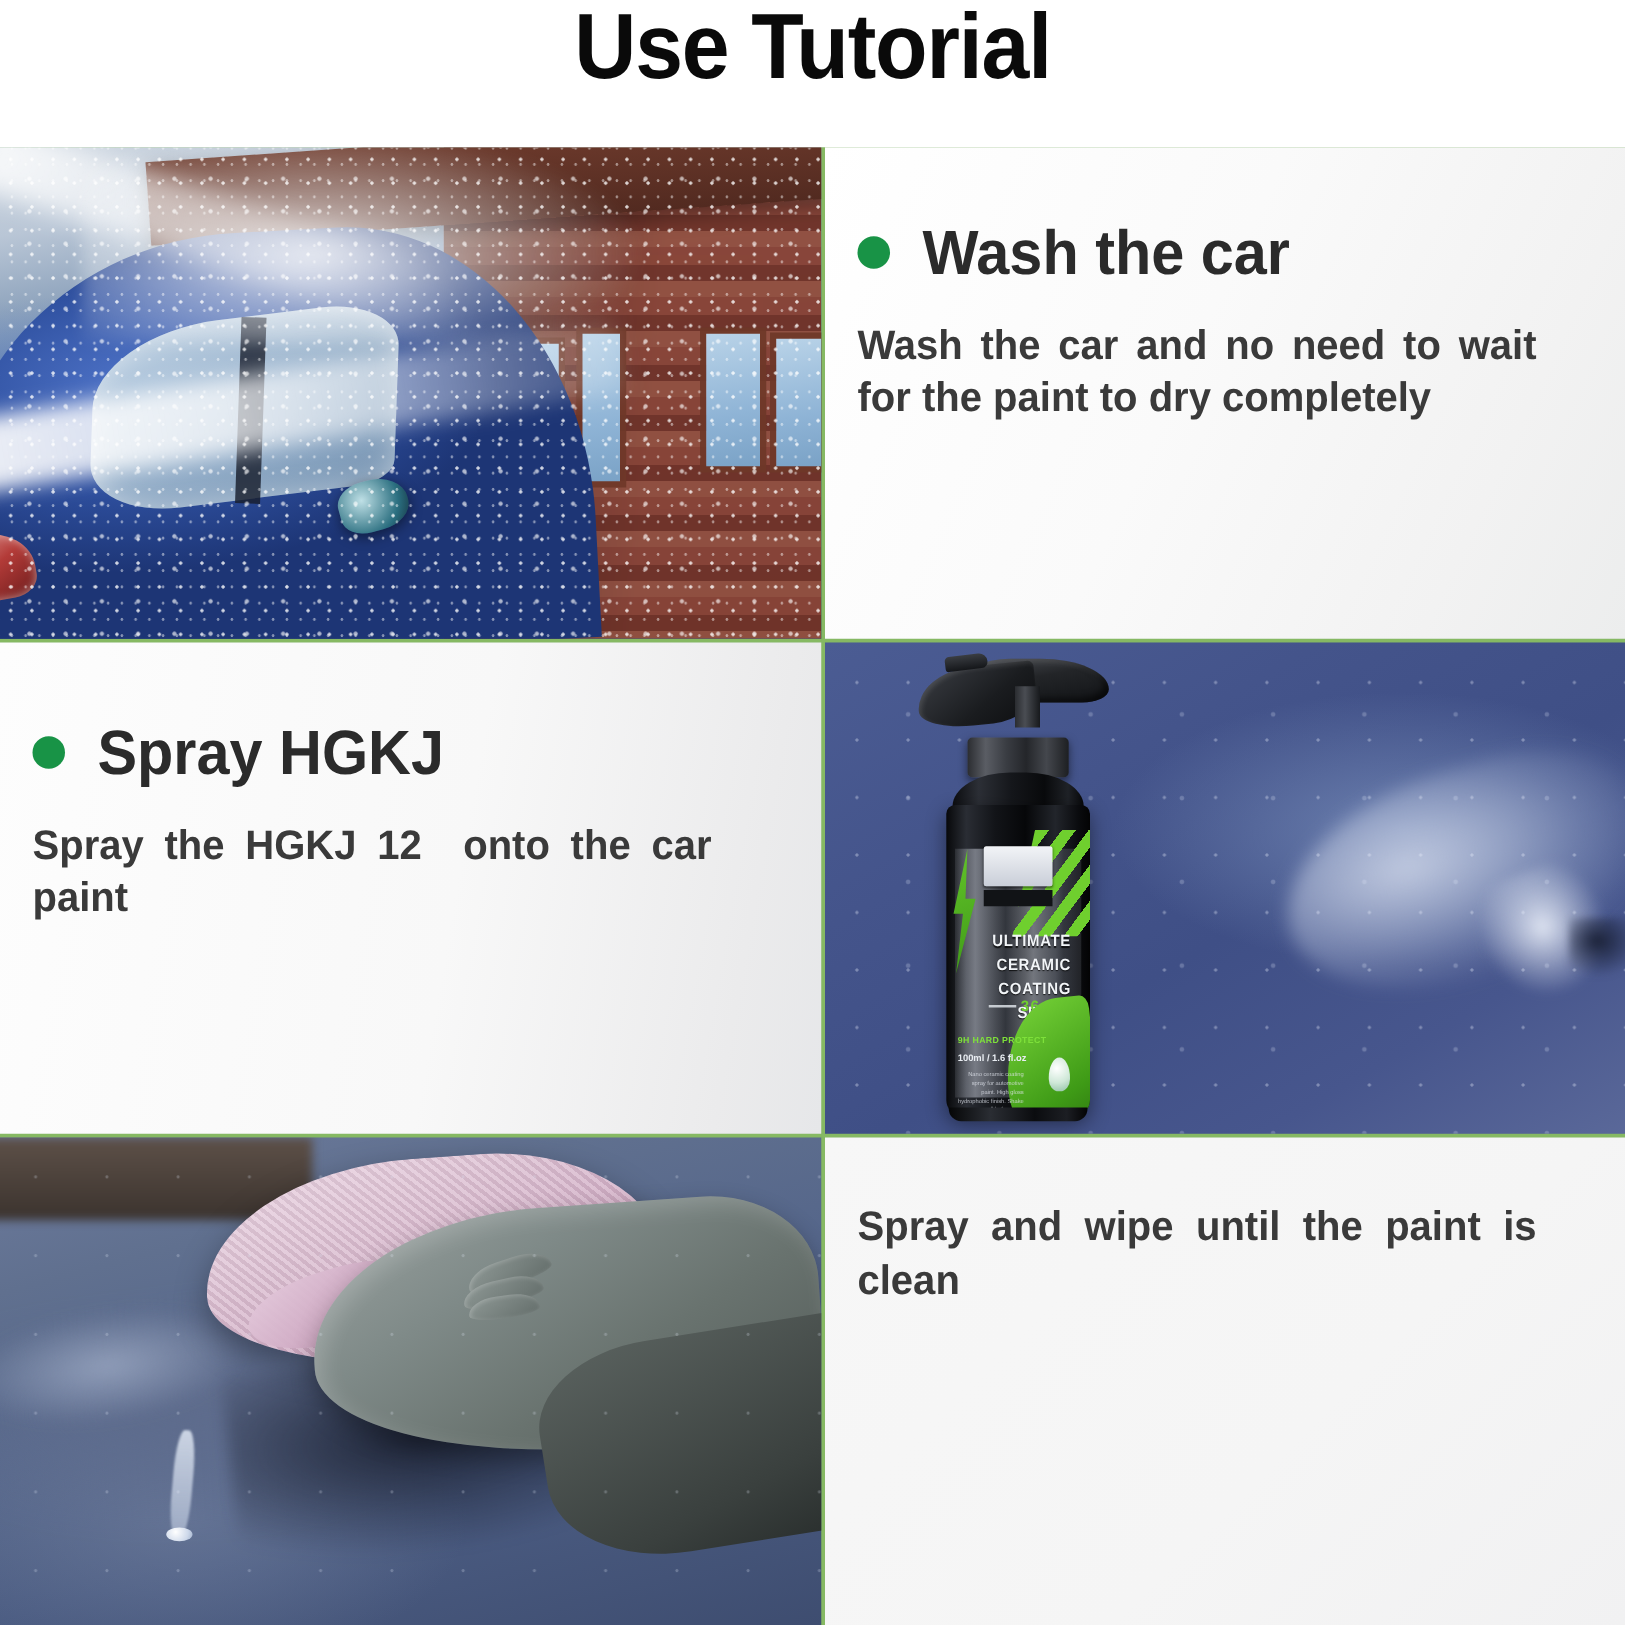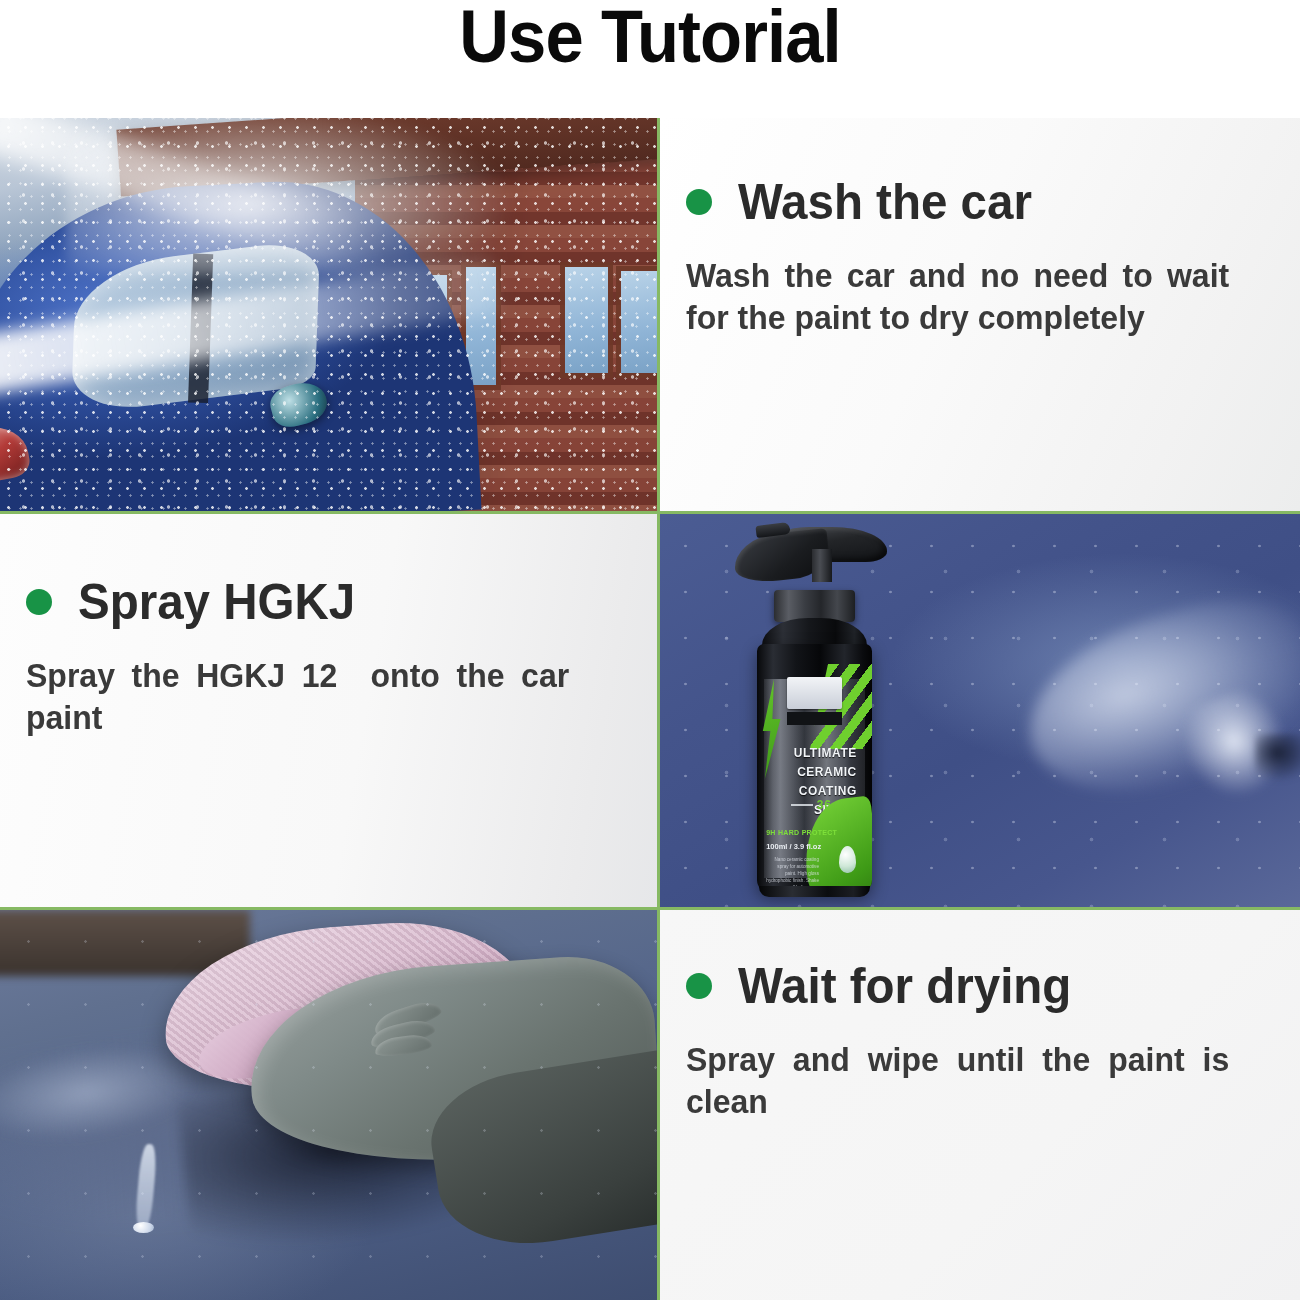--- a/index.html
+++ b/index.html
@@ -626,21 +626,21 @@
         <div class="lbl-title">
           <div>ULTIMATE</div>
           <div>CERAMIC</div>
           <div>COATING SPRAY</div>
         </div>
         <div class="lbl-rule"></div>
         <div class="lbl-36">36</div>
         <div class="lbl-green-curve"></div>
         <div class="lbl-drop"></div>
         <div class="lbl-feature">9H HARD PROTECT</div>
-        <div class="lbl-vol">100ml / 3.9 fl.oz</div>
+        <div class="lbl-vol">100ml / 1.6 fl.oz</div>
         <div class="lbl-fine">Nano ceramic coating spray for automotive paint. High gloss hydrophobic finish. Shake well before use.</div>
       </div>
       <div class="bottle-base"></div>
     </div>
   </div>
 
   <div class="divider-h"></div>
   <div class="divider-h"></div>
   <div class="divider-h"></div>
 
@@ -658,20 +658,16 @@
     </div>
     <div class="wipe-wrist"></div>
     <div class="wipe-drip"></div>
     <div class="wipe-drop-end"></div>
     <div class="wipe-specks"></div>
   </div>
 
   <div class="divider-v"></div>
 
   <div class="cell text-panel panel-d">
-    <div class="head-row">
-      <span class="bullet"></span>
-      <span class="head-text">Wait for drying</span>
-    </div>
     <div class="body-text just">Spray and wipe until the paint is clean</div>
   </div>
 
 </div>
 
 </body></html>

